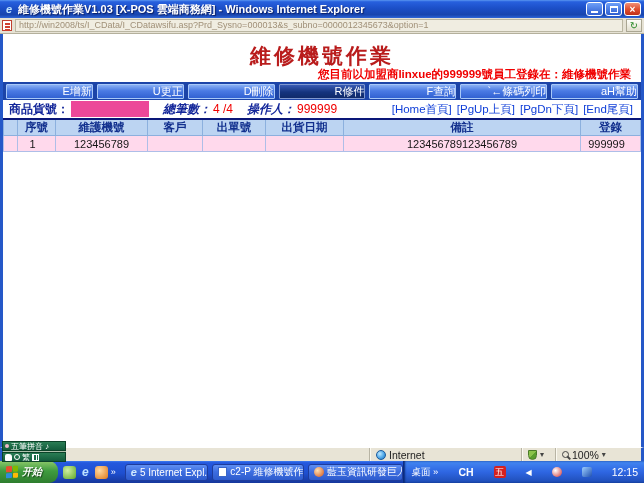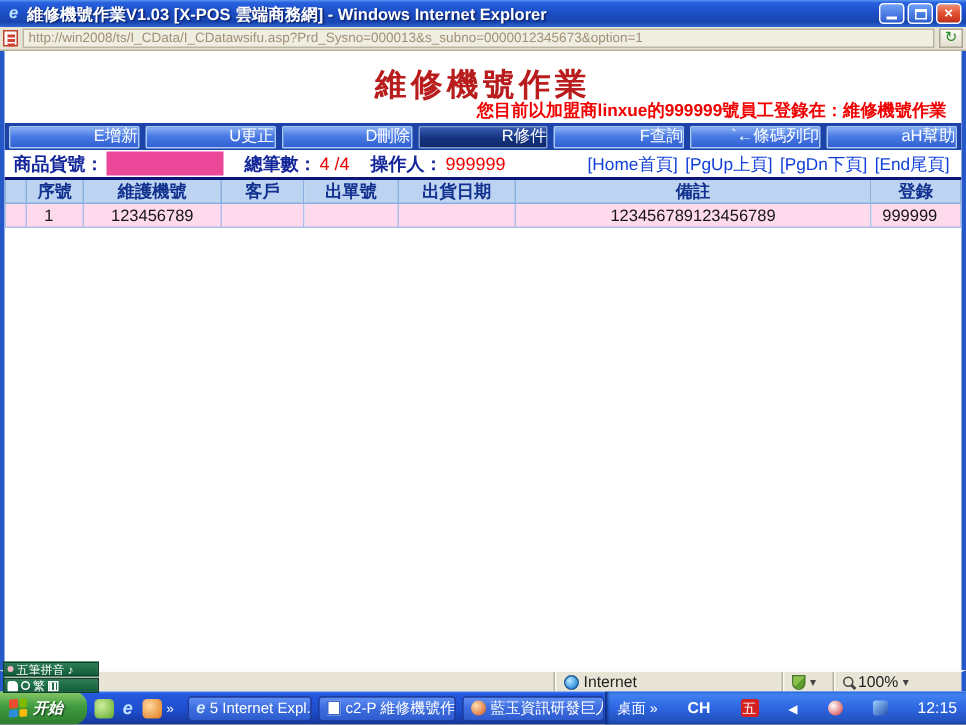--- a/index.html
+++ b/index.html
@@ -45,21 +45,21 @@
   .tb-btn { flex:1; margin:1px 2px; height:15px; line-height:13px; text-align:right; color:#fff; font-size:11px;
     background:linear-gradient(180deg,#88AFF4 0%,#4A7AE4 45%,#3161D2 100%); border:1px solid #A8C8F8; border-radius:1px; cursor:pointer; }
   .tb-btn.active { background:linear-gradient(180deg,#3A5CB4 0%,#14337E 55%,#102A6A 100%); border-color:#8098D0; }
 
   
   .form-row { height:18px; display:flex; align-items:center; padding-left:6px; }
   .lbl { color:#14279A; font-weight:bold; font-size:12px; white-space:nowrap; }
   .product-input { width:78px; height:14px; border:8px solid #ec4899; font-size:10px; padding:0 2px; color:#333; background:#fff;
     font-family:"Liberation Sans","DejaVu Sans",sans-serif; margin-left:2px; }
   .red-val { color:#F00000; font-size:12px; margin-left:2px; white-space:nowrap; }
-  .sp { margin-left:14px; }
+  .sp { margin-left:14px;font-style:italic; }
   .nav-links { margin-left:auto; padding-right:8px; display:flex; gap:5px; }
   .nav-link { color:#0F3ED8; font-size:11.5px; cursor:pointer; white-space:nowrap; }
 
   
   table.grid { width:100%; border-collapse:collapse; border-top:2px solid #0A1678; table-layout:fixed; }
   table.grid th { background:#BCD4F2; color:#12308E; font-size:11.5px; font-weight:bold; height:16px;
     border:1px solid #8CB0DE; border-top:none; overflow:hidden; white-space:nowrap; }
   table.grid td { background:#FFD9EC; color:#151515; font-size:11px; height:16px; border:1px solid #AEBEE8;
     text-align:center; overflow:hidden; white-space:nowrap; }
   td.selector { background:#9CBCEC; }

